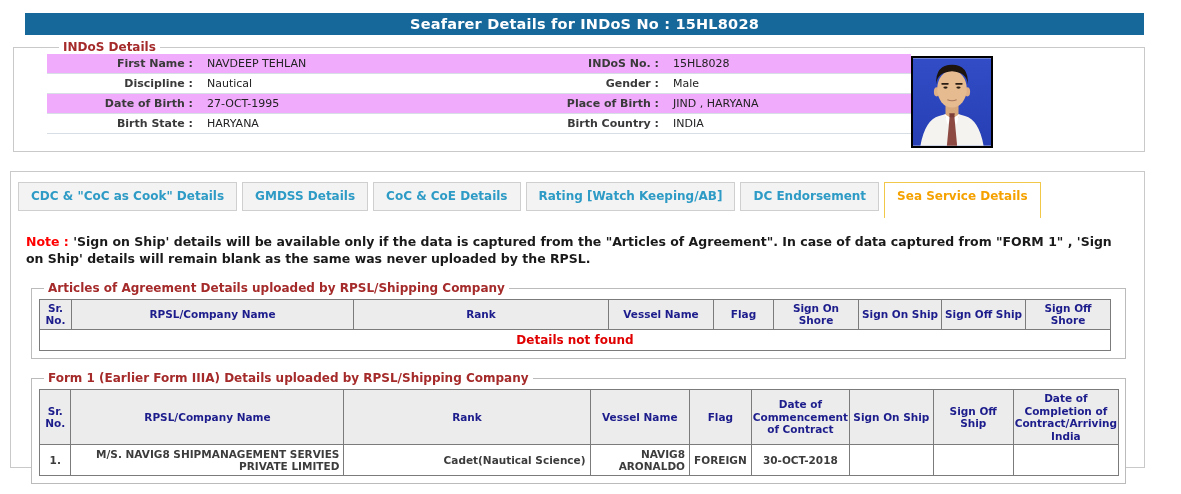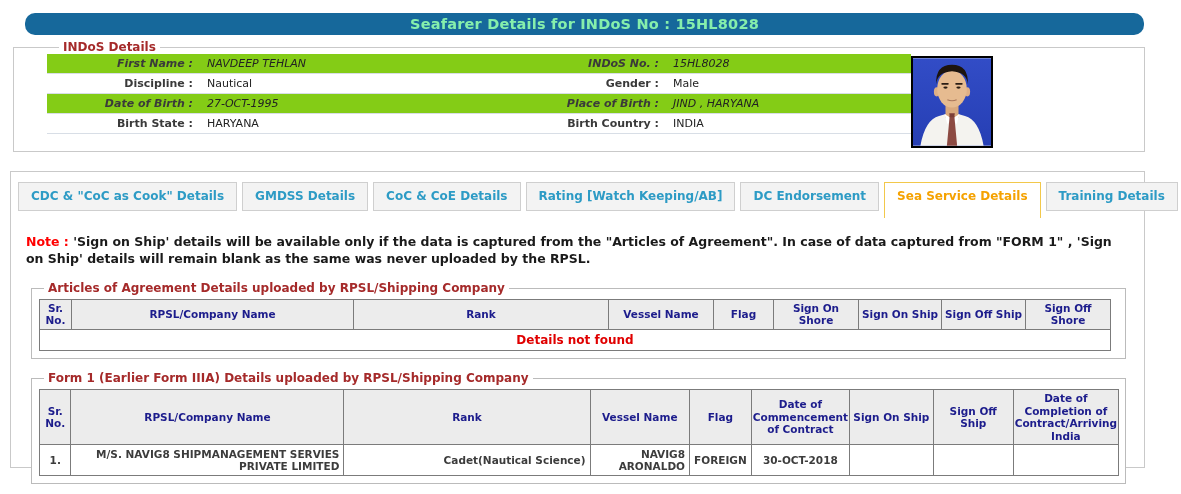--- a/index.html
+++ b/index.html
@@ -4,41 +4,41 @@
 <style>
   * { margin:0; padding:0; box-sizing:border-box; }
   html,body { background:#fff; }
   body {
     width:1181px; height:494px; position:relative; overflow:hidden;
     font-family:"DejaVu Sans","Liberation Sans",sans-serif;
   }
   
   .titlebar {
     margin:13px 0 0 25px; width:1119px; height:22px;
-    background:#16689B; color:#86efac; text-align:center;
-    font-size:14.5px; font-weight:bold; line-height:22px; letter-spacing:.2px;border-radius:10px;
+    background:#16689B; color:#ffffff; text-align:center;
+    font-size:14.5px; font-weight:bold; line-height:22px; letter-spacing:.2px;
   }
   
   .panel1 {
     margin:12px 0 0 13px; width:1132px; height:105px;
     border:1px solid #C9C9C9; position:relative; background:#fff;padding-left:33px;
   }
   .legend {
     position:absolute; top:-8px; background:#fff; padding:0 4px;
     color:#A52A2A; font-weight:bold; font-size:12px; white-space:nowrap;
   }
   .panel1 > .legend { left:45px; }
   .p1-body { display:flex; padding-top:6px; }
   .fieldrows { flex:1; }
   .frow {
     display:grid; grid-template-columns:150px 290px 176px 1fr;
     height:20px; align-items:center; font-size:11px;
     border-bottom:1px solid #D8DEE6;
   }
-  .frow.stripe { background:#84cc16;font-style:italic; }
+  .frow.stripe { background:#f0abfc; }
   .flabel { text-align:right; font-weight:bold; color:#3A3A3A; padding-right:4px; white-space:nowrap; }
   .fvalue { padding-left:10px; color:#222; white-space:nowrap; }
   .photo-col { width:233px; }
   .photo {
     width:82px; height:92px; margin-top:2px; border:2px solid #000; display:block;
   }
   
   .panel2 {
     margin:19px 0 0 10px; width:1135px; height:297px;
     border:1px solid #C9C9C9; background:#fff; position:relative;
@@ -146,21 +146,20 @@
 
 <div class="panel2">
 
   <div class="tabstrip">
     <div class="tab">CDC &amp; "CoC as Cook" Details</div>
     <div class="tab">GMDSS Details</div>
     <div class="tab">CoC &amp; CoE Details</div>
     <div class="tab">Rating [Watch Keeping/AB]</div>
     <div class="tab">DC Endorsement</div>
     <div class="tab active">Sea Service Details</div>
-    <div class="tab">Training Details</div>
 
   </div>
 
   <div class="note">
     <span class="red">Note :</span>
     <span>'Sign on Ship' details will be available only if the data is captured from the "Articles of Agreement". In case of data captured from "FORM 1" , 'Sign on Ship' details will remain blank as the same was never uploaded by the RPSL.</span>
   </div>
 
   <div class="tablebox box-a">
     <span class="legend">Articles of Agreement Details uploaded by RPSL/Shipping Company</span>

